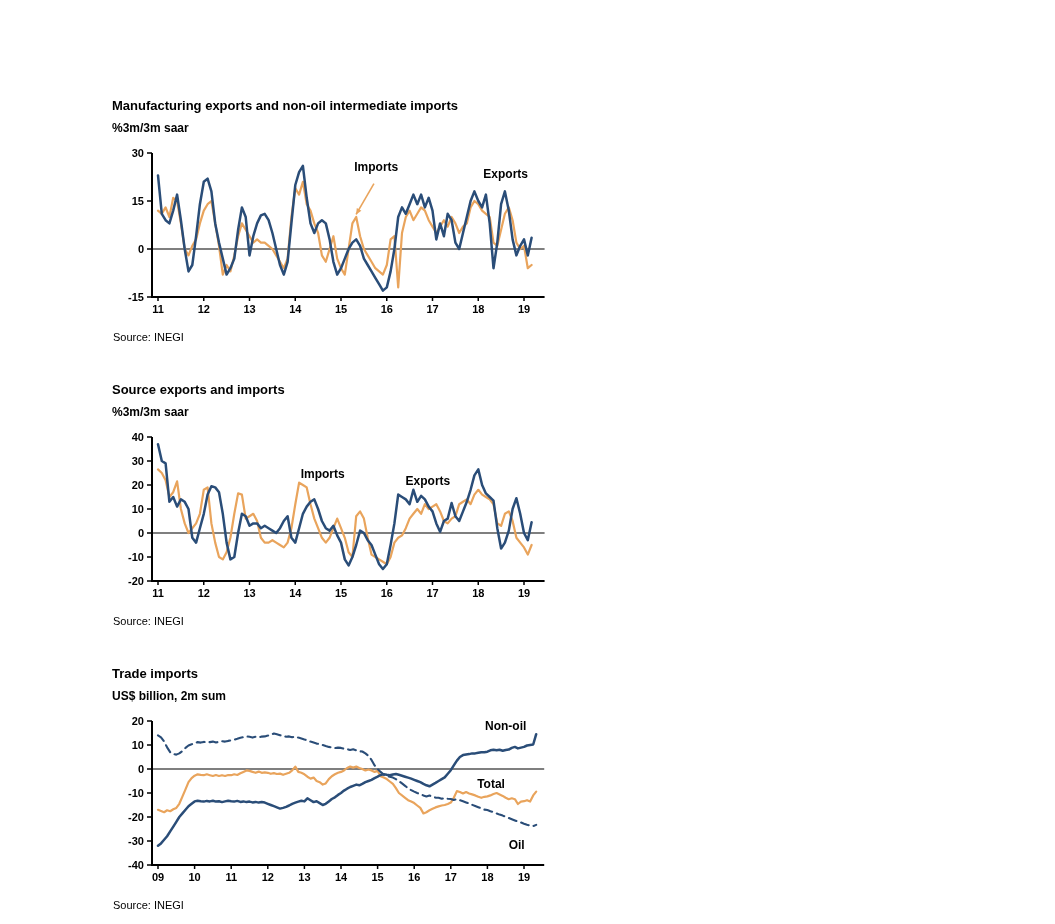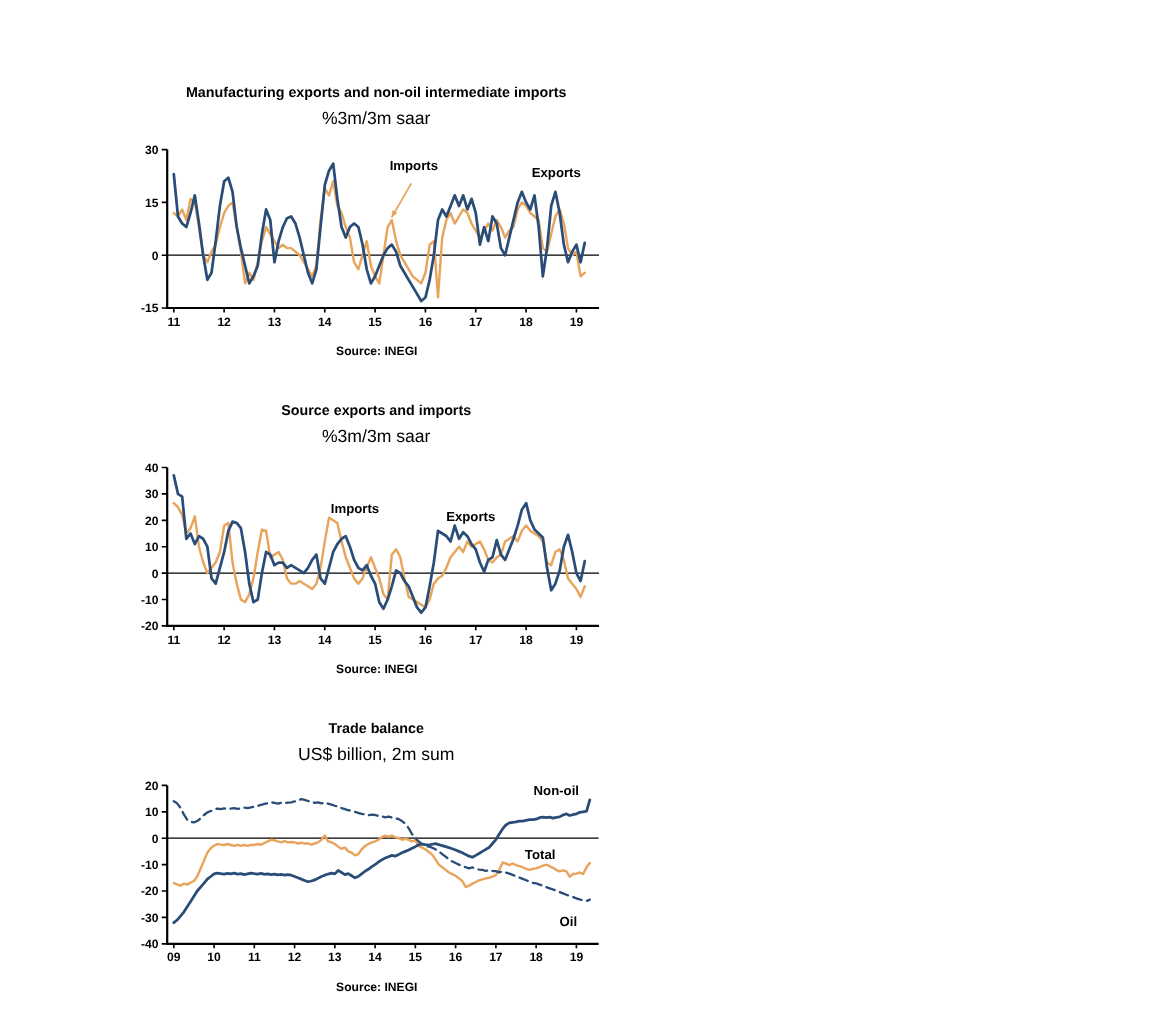--- a/index.html
+++ b/index.html
@@ -1,30 +1,29 @@
 <!DOCTYPE html>
 <html><head>
 <meta charset="utf-8">
 <style>
   html,body{margin:0;padding:0;background:#ffffff;}
   .page{
     position:relative;
     width:1055px;height:924px;
     box-sizing:border-box;
-    padding:76px 0 0 112px;
+    padding:98px 0 0 112px;
     background:#ffffff;
     font-family:"Liberation Sans",sans-serif;
     color:#000;
     overflow:hidden;
-    text-align:center;
   }
   .chart-block{margin:0 0 38px 0;width:460px;}
   .chart-title{font-size:13px;font-weight:bold;margin:0 0 7px 0;line-height:1.2;}
-  .chart-subtitle{font-size:16px;font-weight:normal;margin:0 0 8px 0;line-height:1.2;}
-  .chart-source{font-size:11px;font-weight:bold;margin:2px 0 0 1px;line-height:1.2;}
+  .chart-subtitle{font-size:12px;font-weight:bold;margin:0 0 8px 0;line-height:1.2;}
+  .chart-source{font-size:11px;font-weight:normal;margin:2px 0 0 1px;line-height:1.2;}
   svg.chart-canvas{display:block;}
   svg .tick{font-family:"Liberation Sans",sans-serif;font-size:11px;font-weight:bold;fill:#000;}
   svg .annot{font-family:"Liberation Sans",sans-serif;font-size:12px;font-weight:bold;fill:#000;}
 </style>
 </head>
 <body>
 
 <div class="page">
 
   <section class="chart-block">
@@ -111,21 +110,21 @@
         <line x1="40" y1="106" x2="432.5875" y2="106" stroke="#000000" stroke-width="1.1"></line>
         <polyline points="46.0,42.4 49.8,46.0 53.6,53.2 57.4,70.0 61.2,65.2 65.1,54.4 68.9,82.0 72.7,96.4 76.5,106.0 80.3,101.2 84.1,96.4 87.9,86.8 91.8,62.8 95.6,60.4 99.4,96.4 103.2,115.6 107.0,130.0 110.8,132.4 114.6,125.2 118.4,110.8 122.3,86.8 126.1,66.4 129.9,67.6 133.7,91.6 137.5,89.2 141.3,86.8 145.1,94.0 148.9,110.8 152.7,115.6 156.6,115.6 160.4,113.2 164.2,115.6 168.0,118.0 171.8,120.4 175.6,115.6 179.4,101.2 183.3,77.2 187.1,55.6 190.9,58.0 194.7,60.4 198.5,77.2 202.3,91.6 206.1,101.2 209.9,110.8 213.8,115.6 217.6,110.8 221.4,101.2 225.2,91.6 229.0,101.2 232.8,110.8 236.6,125.2 240.4,130.0 244.2,89.2 248.1,84.4 251.9,91.6 255.7,110.8 259.5,127.6 263.3,130.0 267.1,132.4 270.9,134.8 274.8,137.2 278.6,130.0 282.4,115.6 286.2,110.8 290.0,108.4 293.8,101.2 297.6,91.6 301.4,86.8 305.3,82.0 309.1,86.8 312.9,77.2 316.7,82.0 320.5,79.6 324.3,77.2 328.1,84.4 331.9,94.0 335.7,96.4 339.6,91.6 343.4,89.2 347.2,77.2 351.0,74.8 354.8,72.4 358.6,77.2 362.4,67.6 366.3,62.8 370.1,67.6 373.9,70.0 377.7,72.4 381.5,77.2 385.3,96.4 389.1,98.8 392.9,86.8 396.8,84.4 400.6,94.0 404.4,110.8 408.2,115.6 412.0,120.4 415.8,127.6 419.6,118.0" fill="none" stroke="#E9A45C" stroke-width="2.2" stroke-linejoin="round" stroke-linecap="round"></polyline>
         <polyline points="46.0,17.2 49.8,34.0 53.6,36.4 57.4,74.8 61.2,70.0 65.1,79.6 68.9,72.4 72.7,74.8 76.5,82.0 80.3,110.8 84.1,115.6 87.9,101.2 91.8,86.8 95.6,67.6 99.4,59.2 103.2,60.4 107.0,65.2 110.8,86.8 114.6,115.6 118.4,132.4 122.3,130.0 126.1,106.0 129.9,86.8 133.7,89.2 137.5,98.8 141.3,96.4 145.1,96.4 148.9,101.2 152.7,98.8 156.6,101.2 160.4,103.6 164.2,106.0 168.0,101.2 171.8,94.0 175.6,89.2 179.4,110.8 183.3,115.6 187.1,101.2 190.9,86.8 194.7,79.6 198.5,74.8 202.3,72.4 206.1,82.0 209.9,94.0 213.8,101.2 217.6,103.6 221.4,98.8 225.2,108.4 229.0,115.6 232.8,132.4 236.6,138.4 240.4,130.0 244.2,118.0 248.1,103.6 251.9,106.0 255.7,113.2 259.5,118.0 263.3,127.6 267.1,137.2 270.9,142.0 274.8,137.2 278.6,118.0 282.4,96.4 286.2,67.6 290.0,70.0 293.8,72.4 297.6,77.2 301.4,62.8 305.3,74.8 309.1,68.8 312.9,72.4 316.7,79.6 320.5,84.4 324.3,96.4 328.1,104.8 331.9,94.0 335.7,91.6 339.6,76.0 343.4,89.2 347.2,94.0 351.0,84.4 354.8,74.8 358.6,62.8 362.4,48.4 366.3,42.4 370.1,58.0 373.9,66.4 377.7,70.0 381.5,73.6 385.3,101.2 389.1,121.6 392.9,115.6 396.8,103.6 400.6,82.0 404.4,71.2 408.2,86.8 412.0,106.0 415.8,113.2 419.6,95.2" fill="none" stroke="#2A4D78" stroke-width="2.5" stroke-linejoin="round" stroke-linecap="round"></polyline>
         <text x="210.69999999999584" y="51.2" text-anchor="middle" class="annot">Imports</text>
         <text x="315.92500000000416" y="58.4" text-anchor="middle" class="annot">Exports</text>
       </svg>
     <div class="chart-source">Source: INEGI</div>
   </section>
 
   <section class="chart-block">
-    <h3 class="chart-title">Trade balance</h3>
+    <h3 class="chart-title">Trade imports</h3>
     <div class="chart-subtitle">US$ billion, 2m sum</div>
     <svg class="chart-canvas" viewBox="0 0 452 186" width="452" height="186">
         <line x1="40" y1="10" x2="40" y2="154" stroke="#000000" stroke-width="2"></line>
         <line x1="39" y1="154" x2="432.19999999999726" y2="154" stroke="#000000" stroke-width="2"></line>
         <line x1="35" y1="10" x2="40" y2="10" stroke="#000000" stroke-width="1.5"></line>
         <text x="32" y="14" text-anchor="end" class="tick">20</text>
         <line x1="35" y1="34" x2="40" y2="34" stroke="#000000" stroke-width="1.5"></line>
         <text x="32" y="38" text-anchor="end" class="tick">10</text>
         <line x1="35" y1="58" x2="40" y2="58" stroke="#000000" stroke-width="1.5"></line>
         <text x="32" y="62" text-anchor="end" class="tick">0</text>

